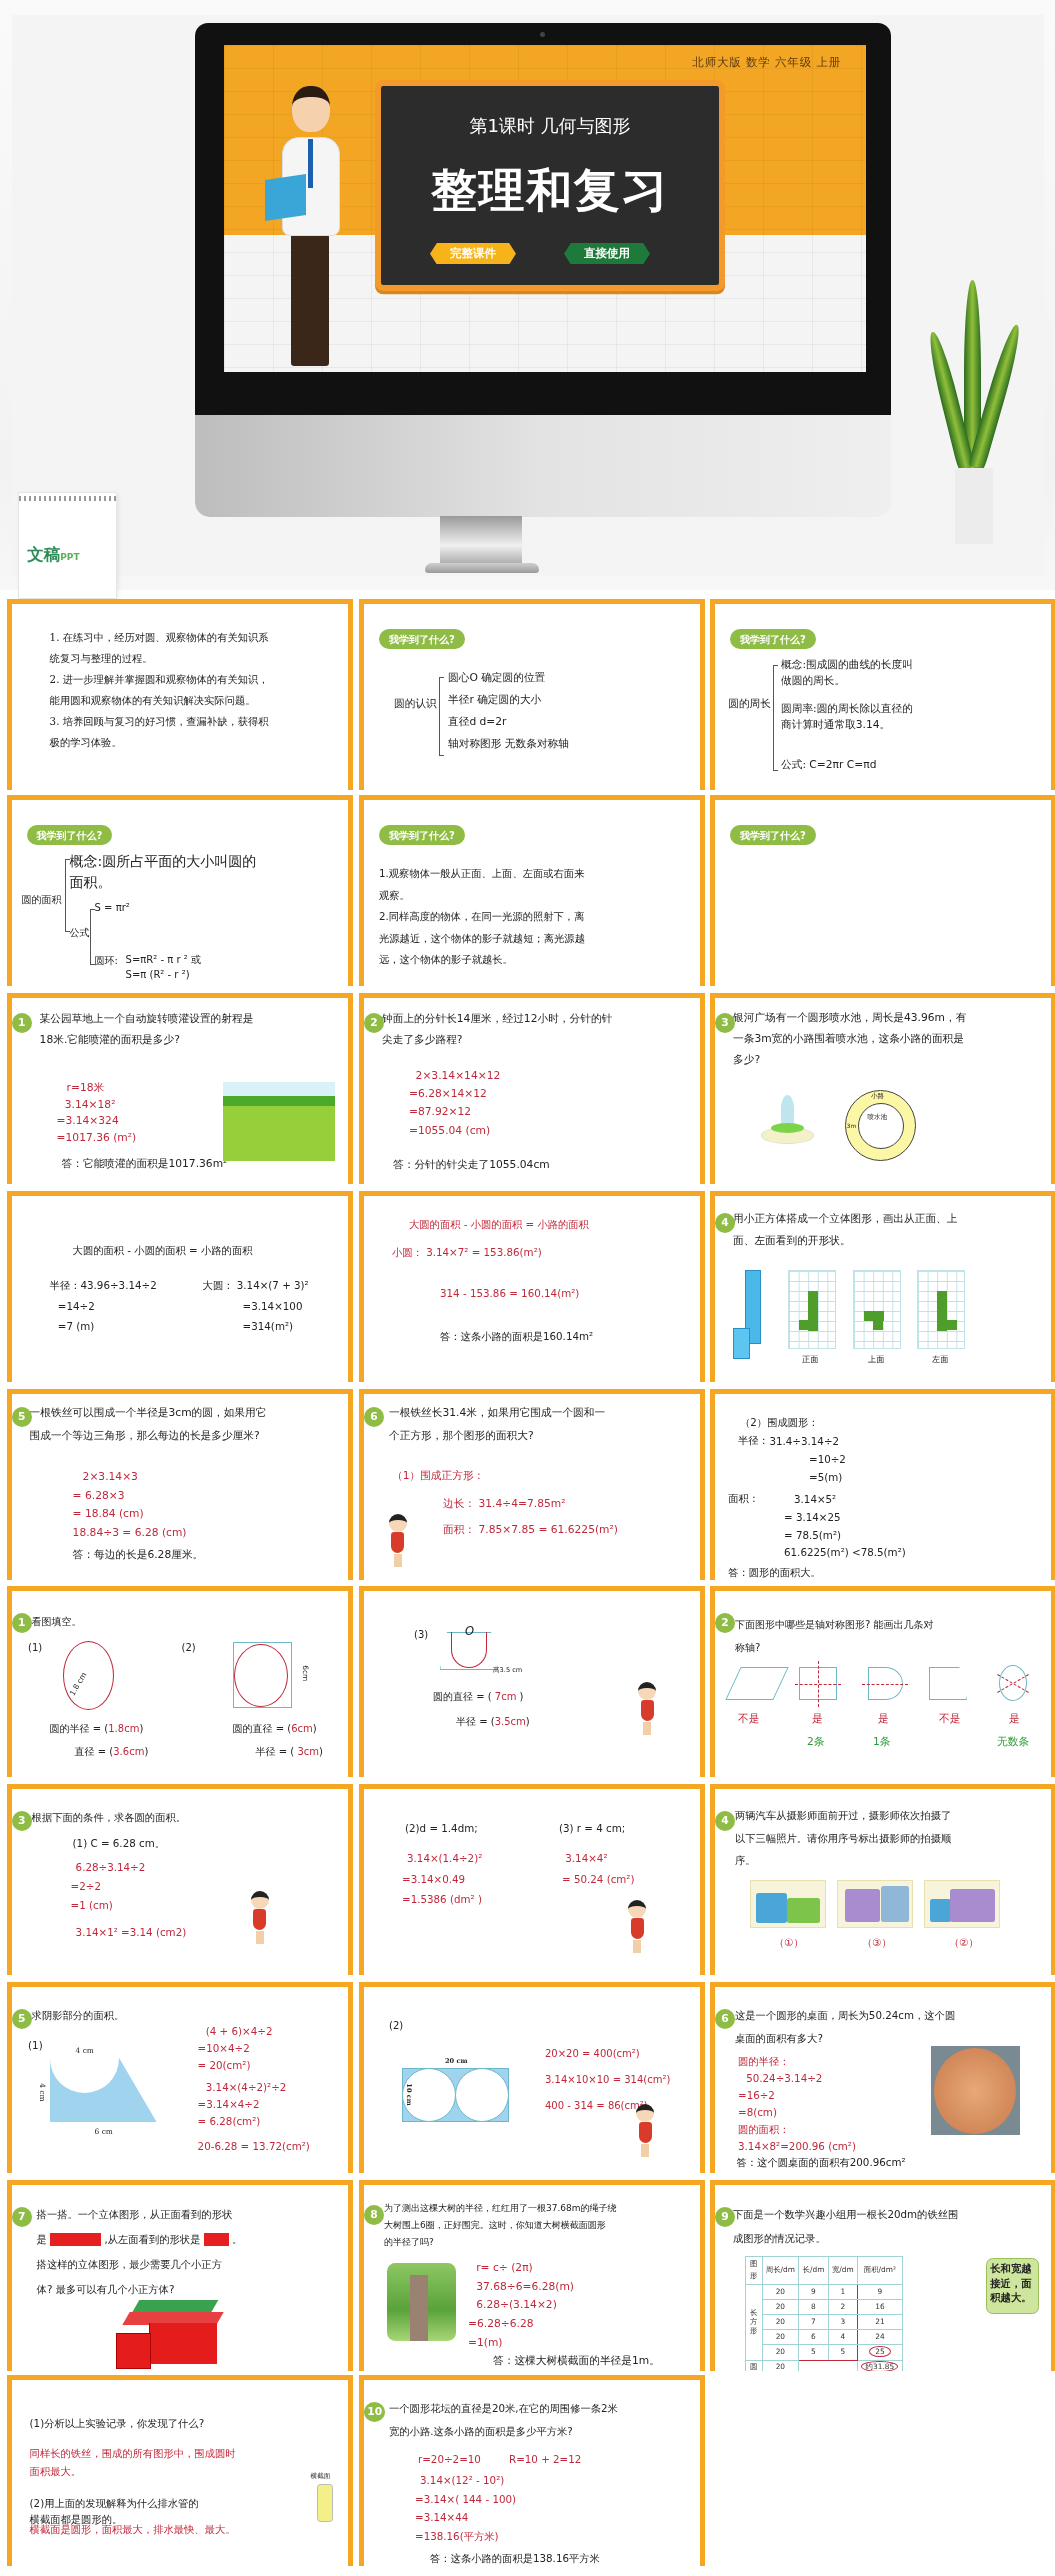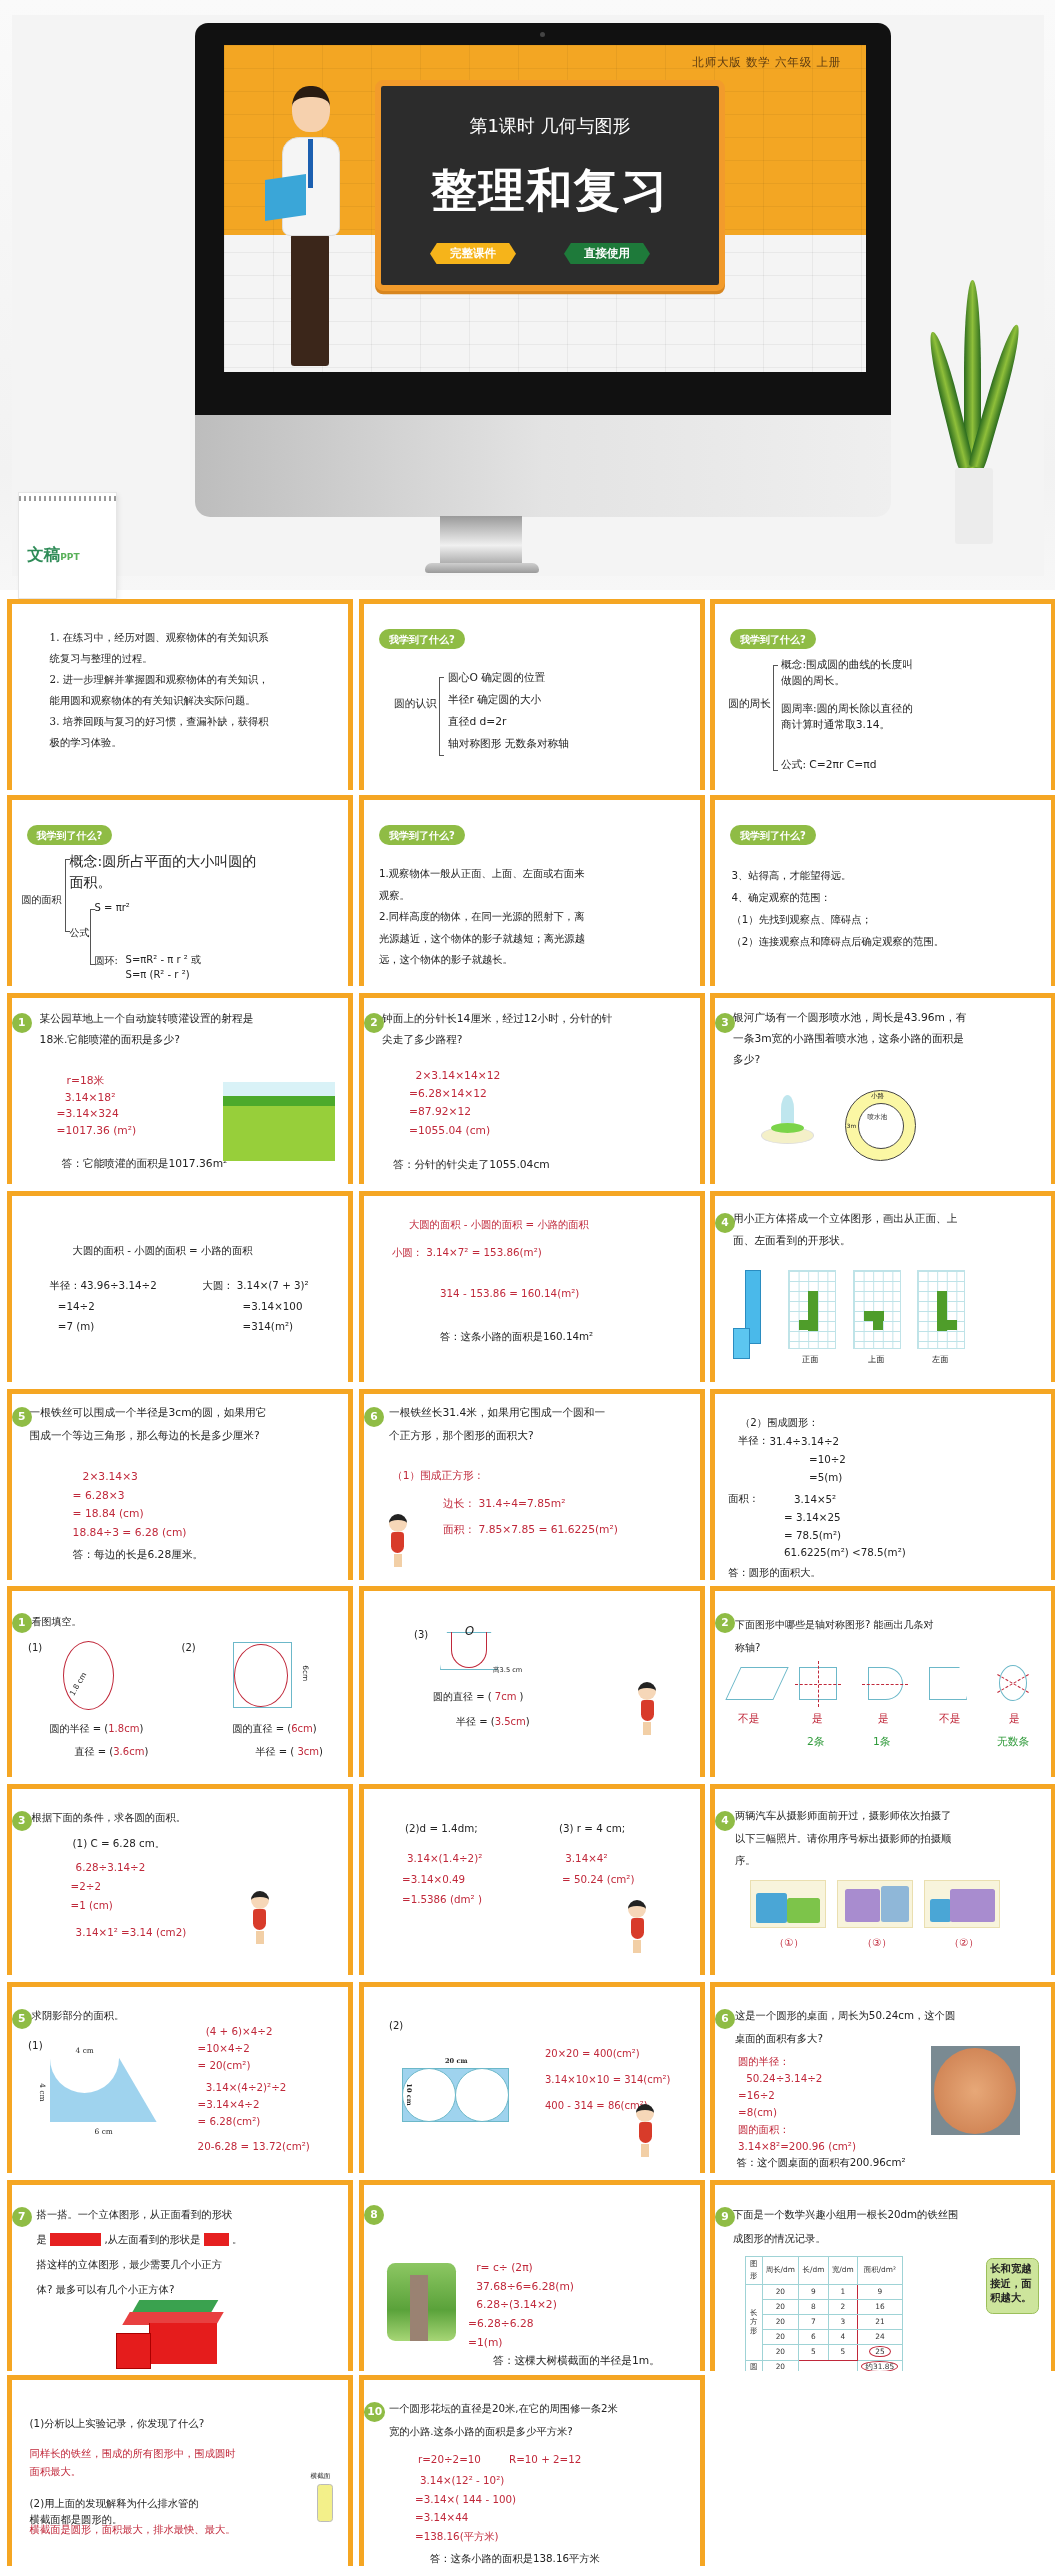--- a/index.html
+++ b/index.html
@@ -167,37 +167,31 @@
       <div>2.同样高度的物体，在同一光源的照射下，离</div>
       <div>光源越近，这个物体的影子就越短；离光源越</div>
       <div>远，这个物体的影子就越长。</div>
     </div>
   </div>
 </div>
 
 <div class="slide" style="left:710px;top:795px">
   <div class="in">
     <span class="pill abs" style="left:10px;top:20px">我学到了什么?</span>
-    <div class="abs ln" style="left:11.5px;top:59px;line-height:2.15;font-size:10.3px">
-      <div>3、站得高，才能望得远。</div>
-      <div>4、确定观察的范围：</div>
-      <div>（1）先找到观察点、障碍点；</div>
-      <div>（2）连接观察点和障碍点后确定观察的范围。</div>
-    </div>
   </div>
 </div>
 
 <div class="slide" style="left:6.6px;top:993px">
   <div class="in">
     <div class="num" style="top:10px">1</div>
     <div class="abs q ln" style="left:23px;top:5px">
       <div>某公园草地上一个自动旋转喷灌设置的射程是</div>
       <div>18米.它能喷灌的面积是多少?</div>
     </div>
-    <div class="abs red ln" style="left:40px;top:70px;line-height:1.55;font-size:10.7px">
+    <div class="abs red ln" style="left:40px;top:77px;line-height:1.55;font-size:10.7px">
       <div style="padding-left:10px">r=18米</div>
       <div style="padding-left:8.2px">3.14×18²</div>
       <div>=3.14×324</div>
       <div>=1017.36  (m²)</div>
     </div>
     <div class="abs ln" style="left:45px;top:152px">答：它能喷灌的面积是1017.36m²</div>
     <div class="abs" style="left:206px;top:79px;width:112px;height:79px;background:linear-gradient(#d9f2f7 0 18%,#4caa2b 18% 30%,#97cf3a 30%)"></div>
   </div>
 </div>
 
@@ -561,20 +555,25 @@
       <div class="abs" style="left:10px;top:11.5px;width:94px;height:13px;background:#e84040;transform:skewX(-30deg)"></div>
       <div class="abs" style="left:33px;top:23px;width:68px;height:41px;background:#e51c1c;border-left:0.8px solid #a00"></div>
       <div class="abs" style="left:0;top:33px;width:35px;height:36px;background:#e51c1c;border:0.8px solid #a00"></div>
     </div>
   </div>
 </div>
 
 <div class="slide" style="left:359px;top:2180px">
   <div class="in" style="font-size:9px">
     <div class="num" style="top:15px">8</div>
+    <div class="abs ln" style="left:15px;top:10px;line-height:1.9">
+      <div>为了测出这棵大树的半径，红红用了一根37.68m的绳子绕</div>
+      <div>大树围上6圈，正好围完。这时，你知道大树横截面圆形</div>
+      <div>的半径了吗?</div>
+    </div>
     <div class="abs" style="left:18px;top:73px;width:69px;height:78px;background:linear-gradient(#8dc763,#5aa23a 60%,#a7d676);border-radius:8.2px">
       <div class="abs" style="left:23px;top:11.5px;width:18px;height:66px;background:#9a8272"></div>
     </div>
     <div class="abs ln red" style="left:99px;top:69px;line-height:1.75;font-size:10.7px">
       <div style="padding-left:8.2px">r= c÷  (2π)</div>
       <div style="padding-left:8.2px">37.68÷6=6.28(m)</div>
       <div style="padding-left:8.2px">6.28÷(3.14×2)</div>
       <div>=6.28÷6.28</div>
       <div>=1(m)</div>
     </div>

